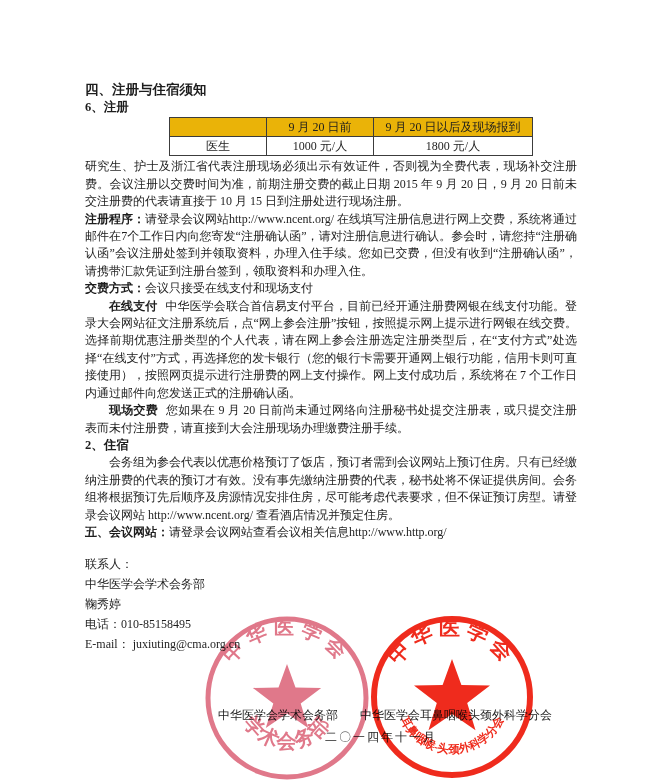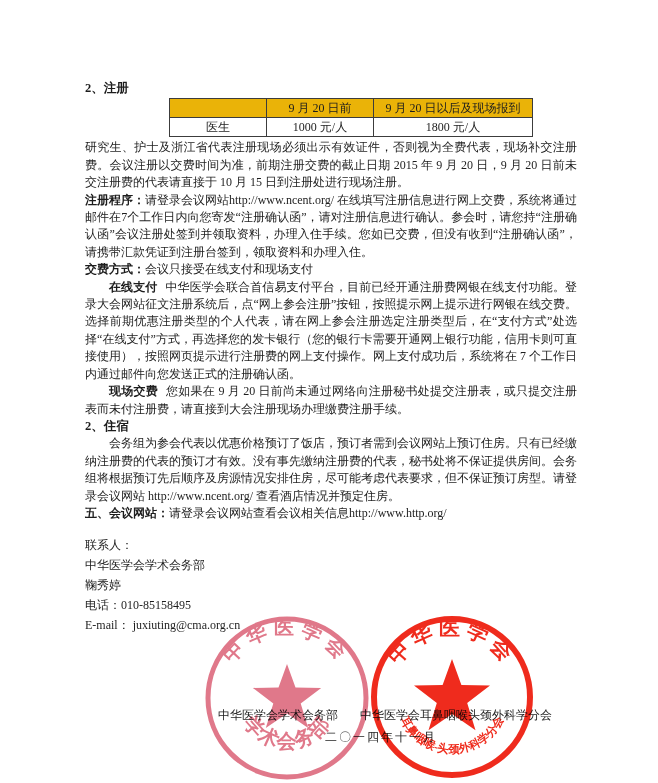--- a/index.html
+++ b/index.html
@@ -39,22 +39,23 @@
   .seal-right{left:367px;top:612px;opacity:.92;}
   .seal text{font-family:"Liberation Serif","DejaVu Serif",serif;font-weight:bold;}
 </style>
 </head>
 <body>
 
 <div class="page">
 
   <div class="content">
 
+    <p class="sec-heading">四、注册与住宿须知</p>
 
-    <p class="sub-heading">2、注册</p>
+    <p class="sub-heading">6、注册</p>
 
 
     <table class="fee-table">
       <tbody>
           <tr>
         <th class="col-cat"></th>
         <th class="col-early">9 月 20 日前</th>
         <th class="col-late">9 月 20 日以后及现场报到</th>
       </tr>
       <tr>

